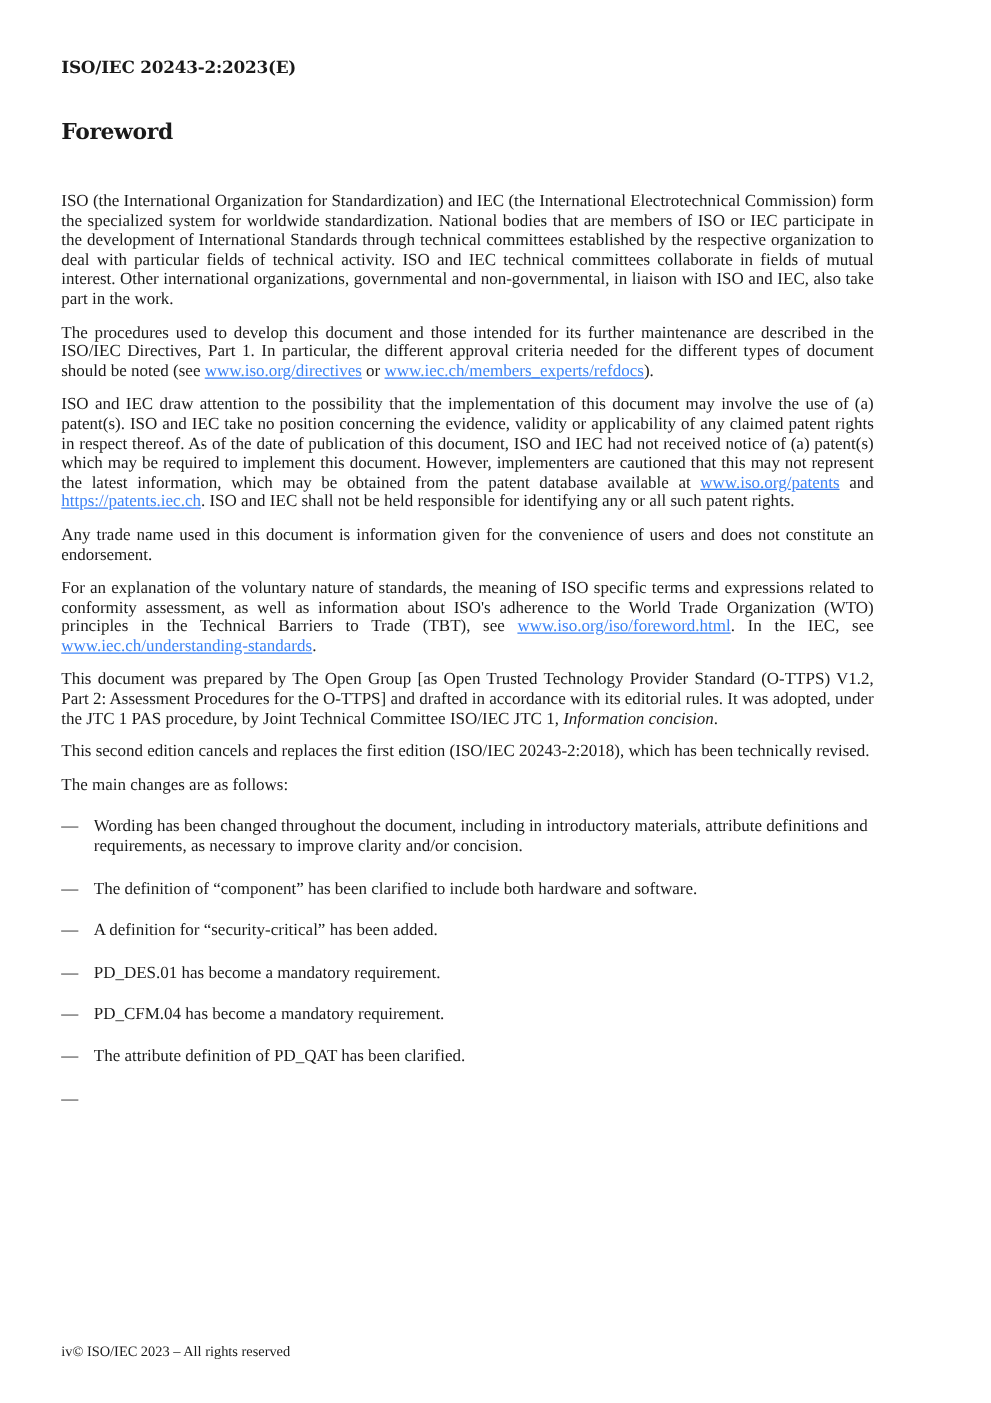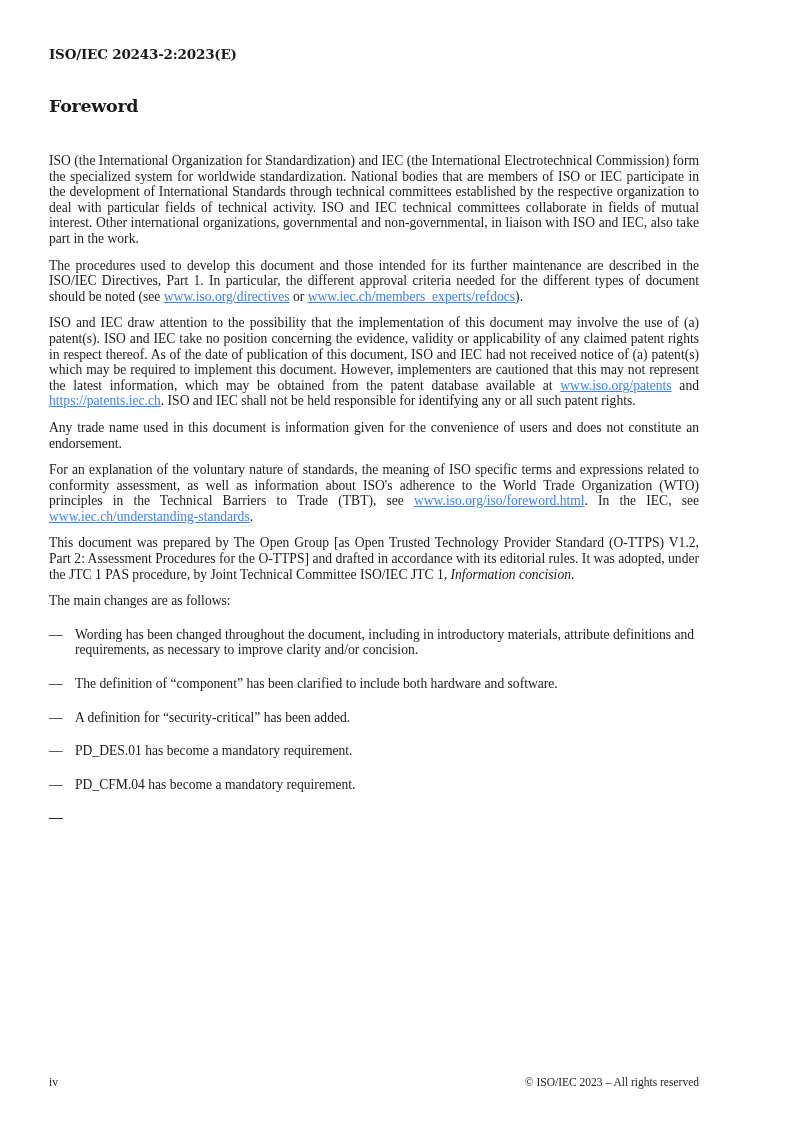--- a/index.html
+++ b/index.html
@@ -23,21 +23,21 @@
     font-family: "Liberation Serif", serif; font-size: 13.6px; line-height: 15.6px;
   }
   .content p { margin: 0 0 11px 0; text-align: justify; }
   .content a { color: #3b82f6; text-decoration: underline; }
   .changes { list-style: none; margin: 0; padding: 0; }
   .changes li { position: relative; padding-left: 26px; margin: 0 0 18px 0; text-align: left; }
   .changes li .dash { position: absolute; left: 0; top: 0; }
   .footer {
     position: absolute; left: 49px; width: 650px; top: 1076px;
     font-family: "Liberation Serif", serif; font-size: 11.5px;
-    display: flex; justify-content: space-between;
+    display: flex; justify-content: flex-start;
   }
 </style>
 </head>
 <body>
 
 <div class="header">ISO/IEC 20243-2:2023(E)</div>
 <div class="title">Foreword</div>
 
 <div class="content">
   <p>ISO (the International Organization for Standardization) and IEC (the International Electrotechnical Commission) form the specialized system for worldwide standardization. National bodies that are members of ISO or IEC participate in the development of International Standards through technical committees established by the respective organization to deal with particular fields of technical activity. ISO and IEC technical committees collaborate in fields of mutual interest. Other international organizations, governmental and non-governmental, in liaison with ISO and IEC, also take part in the work.</p>
@@ -45,30 +45,31 @@
   <p><span>The procedures used to develop this document and those intended for its further maintenance are described in the ISO/IEC Directives, Part 1. In particular, the different approval criteria needed for the different types of document should be noted (see </span><a>www.iso.org/directives</a><span> or </span><a>www.iec.ch/members_experts/refdocs</a><span>).</span></p>
 
   <p><span>ISO and IEC draw attention to the possibility that the implementation of this document may involve the use of (a) patent(s). ISO and IEC take no position concerning the evidence, validity or applicability of any claimed patent rights in respect thereof. As of the date of publication of this document, ISO and IEC had not received notice of (a) patent(s) which may be required to implement this document. However, implementers are cautioned that this may not represent the latest information, which may be obtained from the patent database available at </span><a>www.iso.org/patents</a><span> and </span><a>https://patents.iec.ch</a><span>. ISO and IEC shall not be held responsible for identifying any or all such patent rights.</span></p>
 
   <p>Any trade name used in this document is information given for the convenience of users and does not constitute an endorsement.</p>
 
   <p><span>For an explanation of the voluntary nature of standards, the meaning of ISO specific terms and expressions related to conformity assessment, as well as information about ISO's adherence to the World Trade Organization (WTO) principles in the Technical Barriers to Trade (TBT), see </span><a>www.iso.org/iso/foreword.html</a><span>. In the IEC, see </span><a>www.iec.ch/understanding-standards</a><span>.</span></p>
 
   <p><span>This document was prepared by The Open Group [as Open Trusted Technology Provider Standard (O-TTPS) V1.2, Part 2: Assessment Procedures for the O-TTPS] and drafted in accordance with its editorial rules. It was adopted, under the JTC 1 PAS procedure, by Joint Technical Committee ISO/IEC JTC 1, </span><i>Information concision</i><span>.</span></p>
 
+  <p>This second edition cancels and replaces the first edition (ISO/IEC 20243-2:2018), which has been technically revised.</p>
 
   <p style="margin-bottom:18px">The main changes are as follows:</p>
 
   <ul class="changes">
     <li><span class="dash">—</span><span>Wording has been changed throughout the document, including in introductory materials, attribute definitions and requirements, as necessary to improve clarity and/or concision.</span></li>
     <li><span class="dash">—</span><span>The definition of “component” has been clarified to include both hardware and software.</span></li>
     <li><span class="dash">—</span><span>A definition for “security-critical” has been added.</span></li>
     <li><span class="dash">—</span><span>PD_DES.01 has become a mandatory requirement.</span></li>
     <li><span class="dash">—</span><span>PD_CFM.04 has become a mandatory requirement.</span></li>
-    <li><span class="dash">—</span></li>
+    <li><span class="dash">—</span><span>The attribute definition of PD_QAT has been clarified.</span></li>
     <li><span class="dash">—</span></li>
   </ul>
 </div>
 
 <div class="footer">
   <span>iv</span>
   <span>© ISO/IEC 2023 – All rights reserved</span>
 </div>
 
 </body></html>

